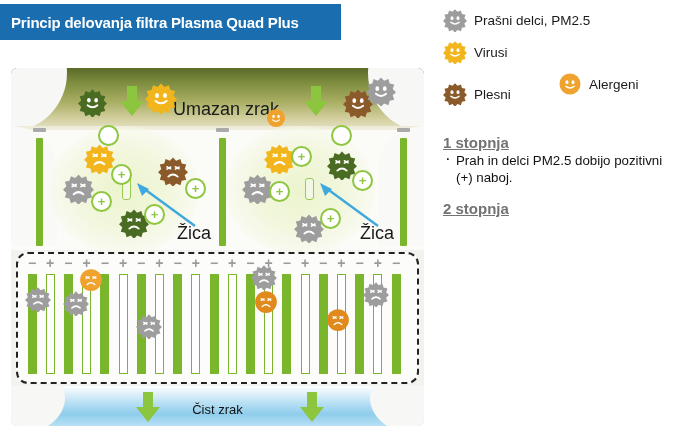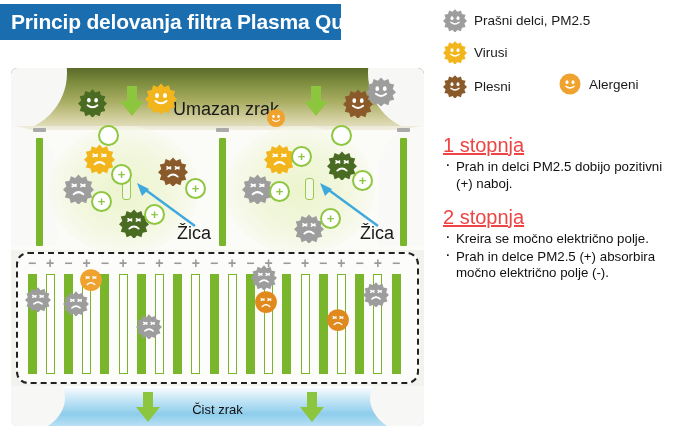--- a/index.html
+++ b/index.html
@@ -12,21 +12,21 @@
   }
   #root{position:relative;width:680px;height:434px;}
 
   
   .title-bar{
     position:absolute;left:0;top:4px;width:341px;height:36px;
     background:#1a6eb0;
     display:flex;align-items:center;
   }
   .title-bar .t{
-    color:#ffffff;font-size:21px;font-weight:700;
+    color:#ffffff;font-size:15px;font-weight:700;
     padding-left:11px;letter-spacing:-0.2px;white-space:nowrap;
   }
 
   
   .diagram{
     position:absolute;left:11px;top:68px;width:413px;height:358px;
   }
   .dia-bg{
     position:absolute;inset:0;
     background:#f2f2ef;
@@ -148,21 +148,21 @@
 
   
   .legend{position:absolute;left:443px;top:6px;width:237px;height:108px;}
   .leg-row{position:absolute;display:flex;align-items:center;}
   .leg-ico{width:24px;height:24px;margin-right:7px;flex:0 0 auto;}
   .leg-txt{font-size:13.5px;color:#1a1a1a;white-space:nowrap;}
 
   
   .rpanel{position:absolute;left:443px;top:134px;width:237px;}
   .stage-h{
-    font-size:20px;font-weight:400;color:#ef4444;
+    font-size:15px;font-weight:700;color:#737373;
     text-decoration:underline;margin:0 0 2px 0;
   }
   ul.bul{list-style:none;margin:0 0 0 0;padding:0;}
   ul.bul li{
     position:relative;padding-left:13px;margin-bottom:1px;
     font-size:13.3px;color:#111;line-height:16.5px;
   }
   ul.bul li:before{
     content:"\00b7";position:absolute;left:2px;top:-2px;
     font-size:17px;color:#111;line-height:16.5px;
@@ -459,21 +459,21 @@
       <svg class="leg-ico" viewBox="0 0 32 32">
         <use href="#blobg" fill="#f2b61c"></use>
         <ellipse cx="12" cy="13.5" rx="2" ry="2.6" fill="#fff"></ellipse>
           <ellipse cx="20" cy="13.5" rx="2" ry="2.6" fill="#fff"></ellipse>
         <path d="M10.5 19 q5.5 4.5 11 0" stroke="#fff" stroke-width="2" fill="none" stroke-linecap="round"></path>
       </svg>
       <span class="leg-txt">Virusi</span>
     </div>
 
 
-    <div class="leg-row" style="left:0;top:68px;">
+    <div class="leg-row" style="left:0;top:76px;">
       <svg class="leg-ico" viewBox="0 0 32 32">
         <use href="#blobg" fill="#8b5a2b"></use>
         <ellipse cx="12" cy="13.5" rx="2" ry="2.6" fill="#fff"></ellipse>
           <ellipse cx="20" cy="13.5" rx="2" ry="2.6" fill="#fff"></ellipse>
         <path d="M10.5 19 q5.5 4.5 11 0" stroke="#fff" stroke-width="2" fill="none" stroke-linecap="round"></path>
       </svg>
       <span class="leg-txt">Plesni</span>
     </div>
 
     <div class="leg-row" style="left:115px;top:66px;">
@@ -487,19 +487,15 @@
     </div>
   </div>
 
   <div class="rpanel">
     <div class="stage-h">1 stopnja</div>
     <ul class="bul">
       <li>Prah in delci PM2.5 dobijo pozitivni (+) naboj.</li>
     </ul>
     <div class="gap"></div>
     <div class="stage-h">2 stopnja</div>
-    <ul class="bul">
-      <li>Kreira se močno električno polje.</li>
-      <li>Prah in delce PM2.5 (+) absorbira močno električno polje (-).</li>
-    </ul>
   </div>
 
 </div>
 
 </body></html>

